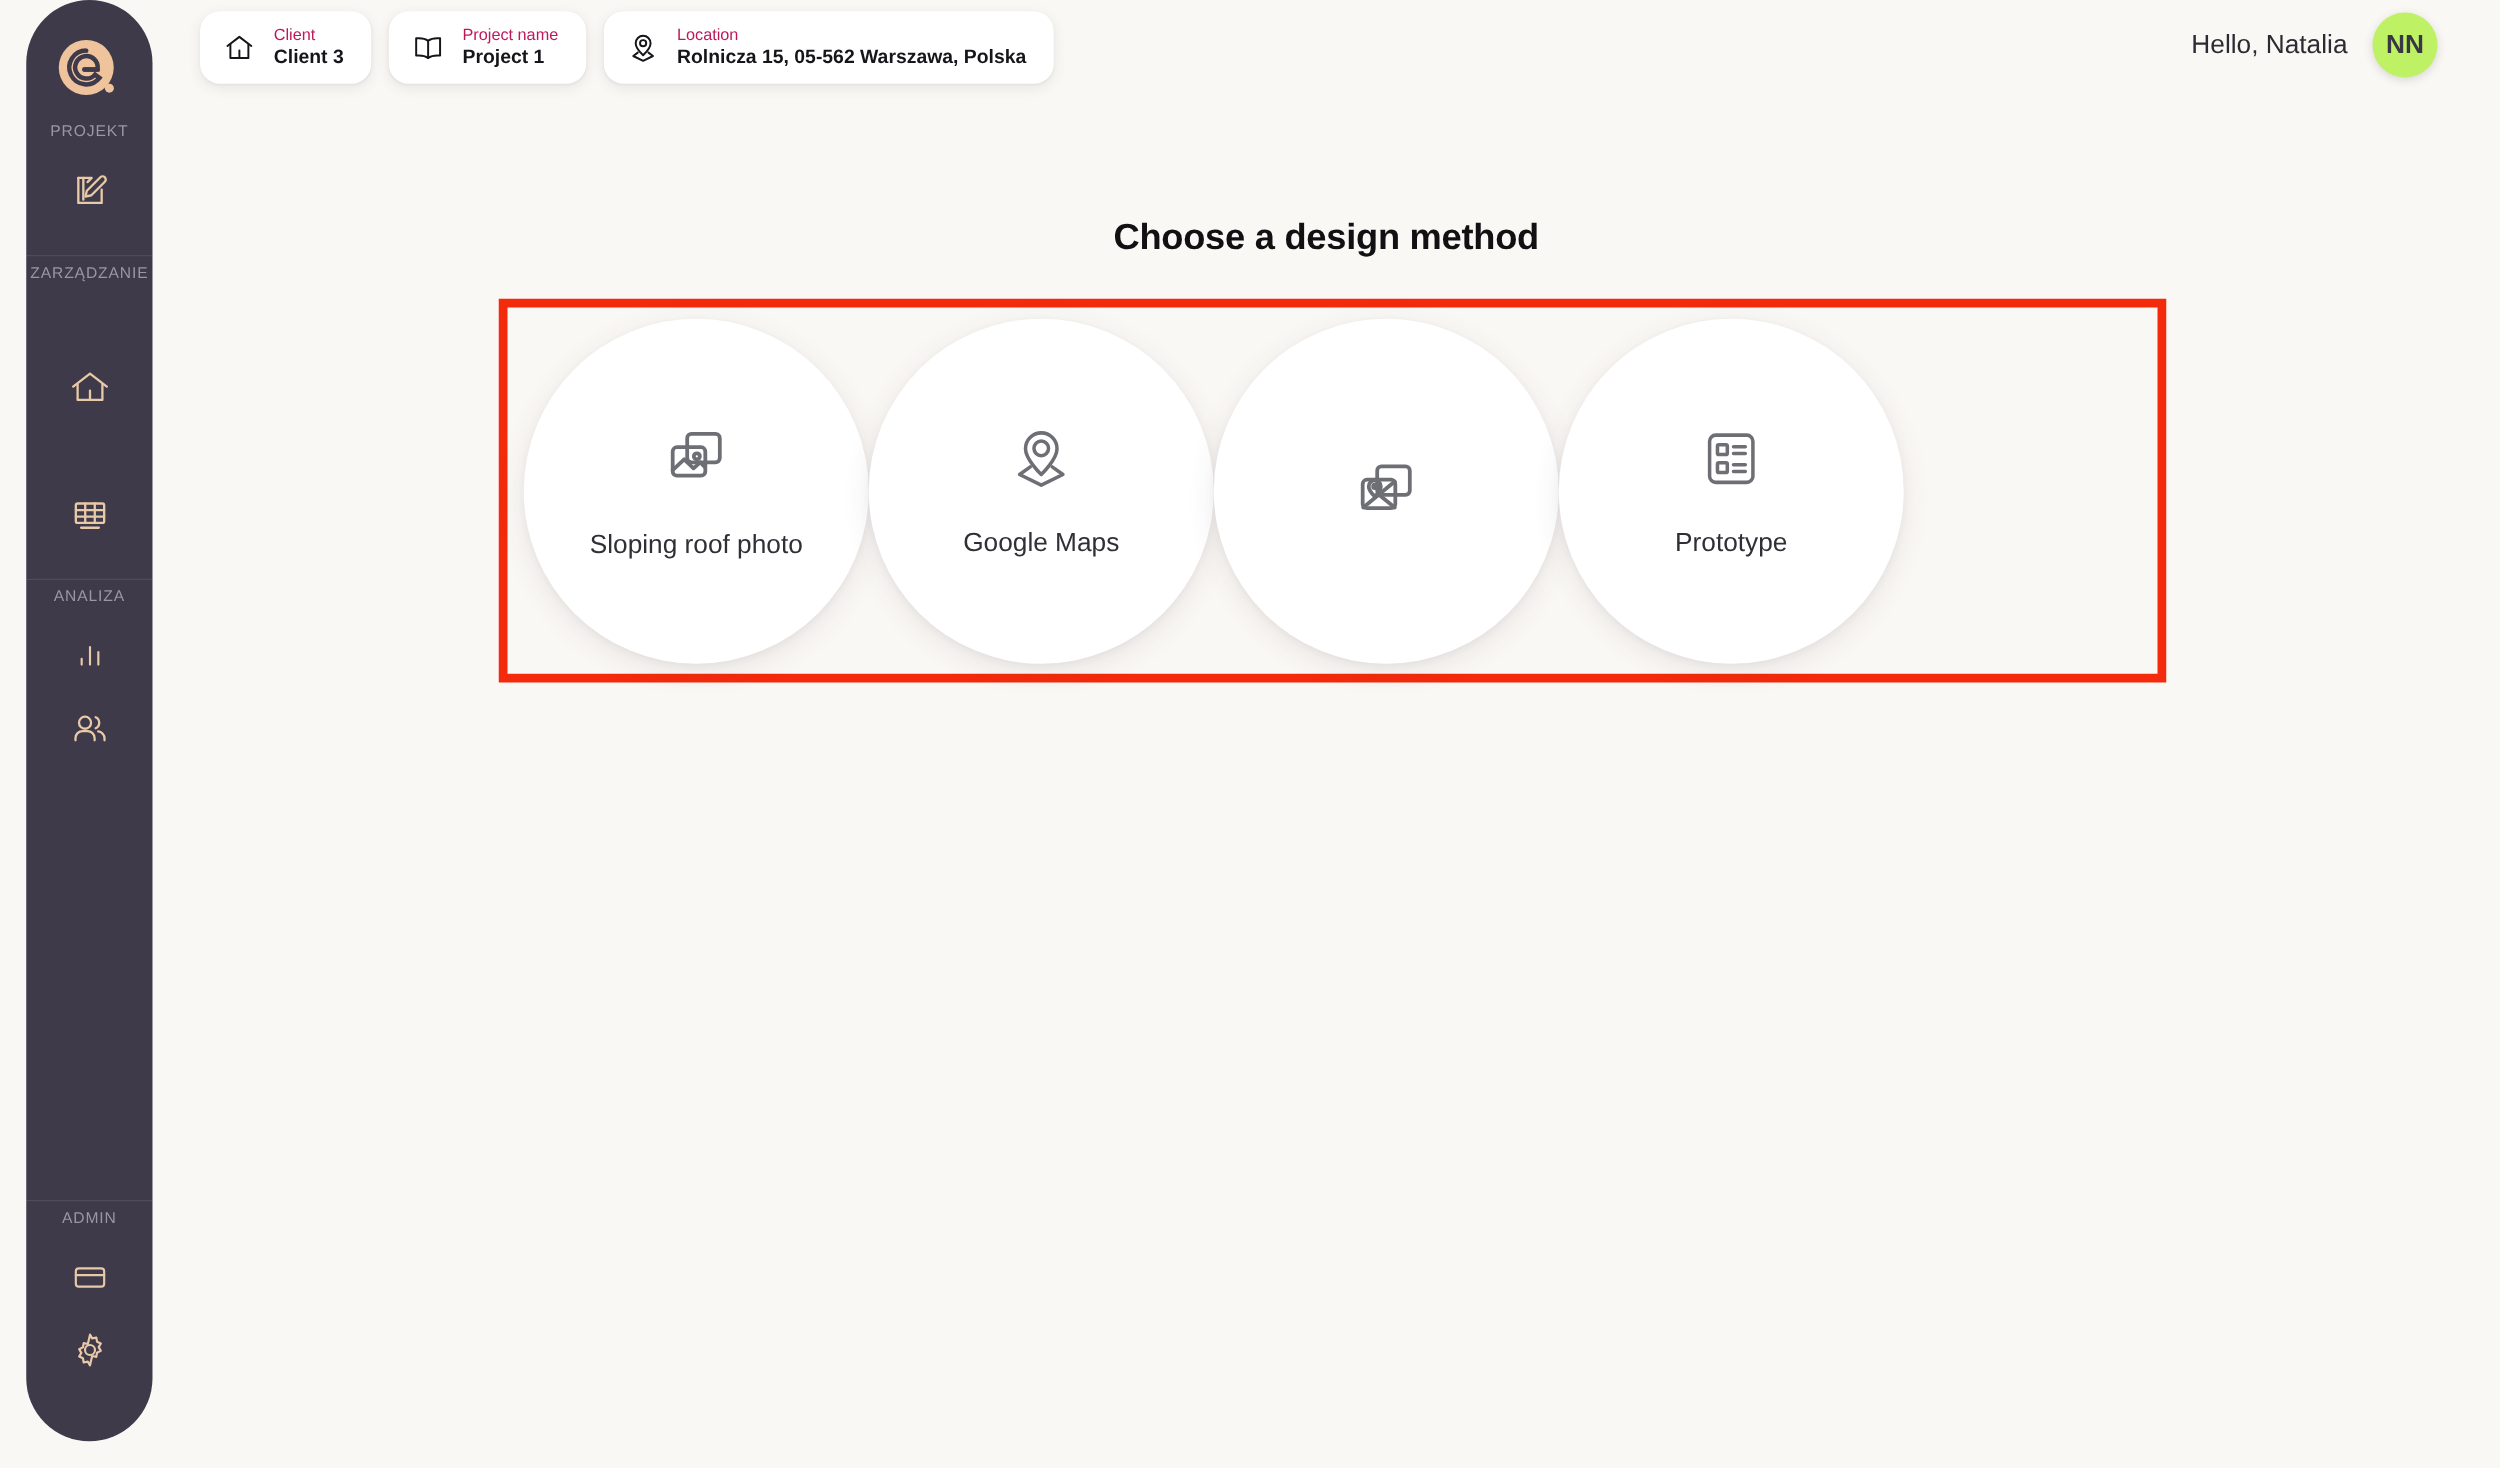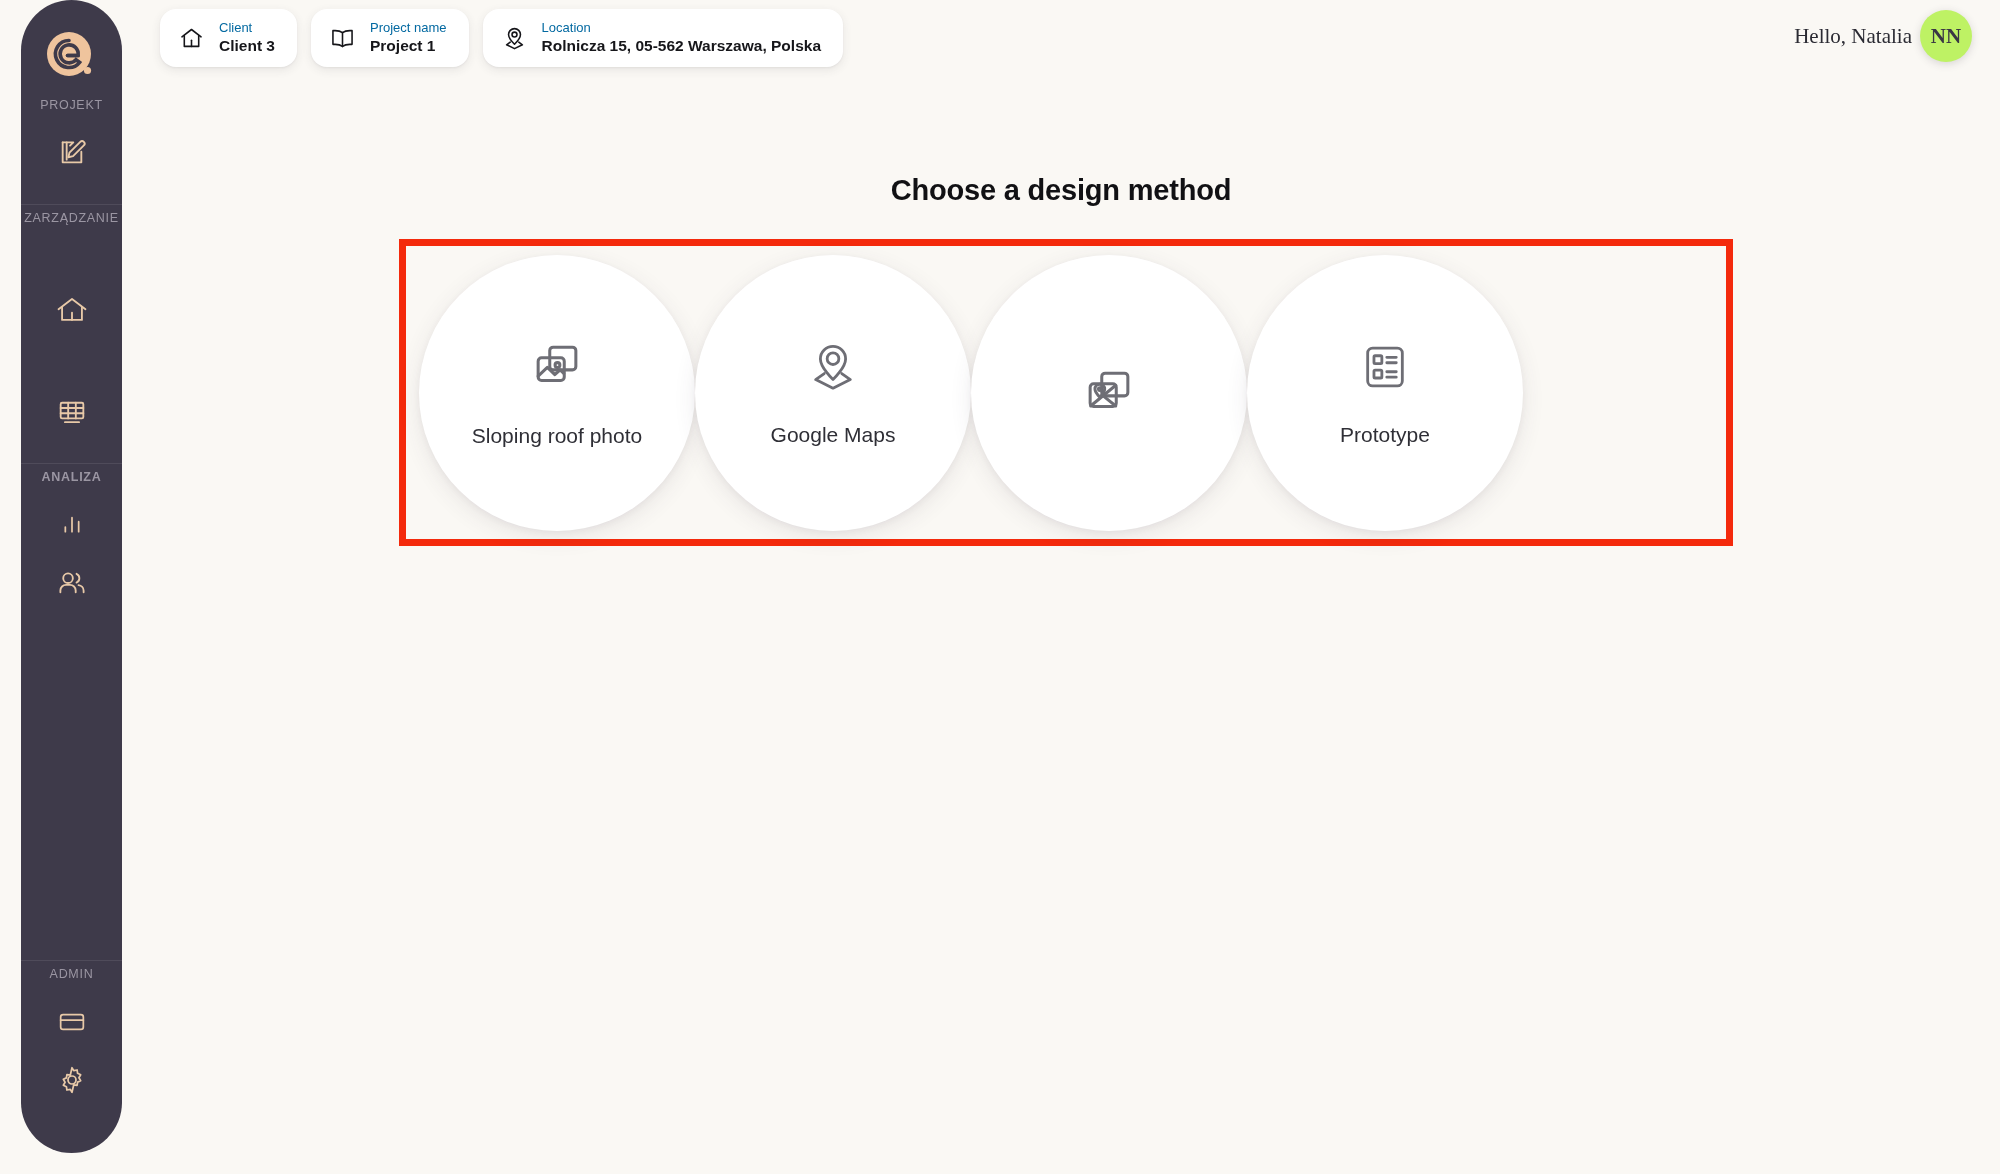--- a/index.html
+++ b/index.html
@@ -46,26 +46,26 @@
     background: #ffffff;
     border-radius: 16px;
     box-shadow: 0 3px 10px rgba(60,55,70,0.10), 0 1px 2px rgba(60,55,70,0.06);
     height: 58px;
     display: flex; align-items: center;
     padding: 0 22px 0 18px;
     cursor: pointer;
   }
   .chip .chip-icon { margin-right: 14px; display: flex; align-items: center; }
   .chip-text { display: flex; flex-direction: column; justify-content: center; }
-  .chip-label { font-size: 13px; color: #0369a1; line-height: 1.25; }
+  .chip-label { font-size: 13px; color: #be185d; line-height: 1.25; }
   .chip-value { font-size: 15.5px; color: #16161a; font-weight: bold; line-height: 1.3; }
 
   .user-area {
-    position: absolute; right: 28px; top: 10px;
-    display: flex; align-items: center; gap: 8px; font-family: Liberation Serif, serif;
+    position: absolute; right: 50px; top: 10px;
+    display: flex; align-items: center; gap: 20px;
   }
   .hello { font-size: 21px; color: #2b2b33; }
   .avatar {
     width: 52px; height: 52px; border-radius: 50%;
     background: #bef264;
     display: flex; align-items: center; justify-content: center;
     color: #3a3744; font-size: 21px; font-weight: bold;
     box-shadow: 0 2px 8px rgba(60,55,70,0.18);
     cursor: pointer;
   }
@@ -151,21 +151,21 @@
         <svg width="34" height="34" viewBox="0 0 24 24" fill="none" stroke="#e8c9a8" stroke-width="1.3" stroke-linecap="round" stroke-linejoin="round">
           <rect x="4" y="5.5" width="16" height="11" rx="1"></rect>
           <path d="M4 9.2h16M4 12.9h16"></path>
           <path d="M9.3 5.5v11M14.7 5.5v11"></path>
           <path d="M7 19.2h10"></path>
         </svg>
       </span>
     </div>
   </div>
 
-  <div class="nav-section bordered" style="margin-top:22px;font-weight:bold;">
+  <div class="nav-section bordered" style="margin-top:22px;">
     <div class="section-label">ANALIZA</div>
     <div class="nav-item">
       <span>
         <svg width="32" height="32" viewBox="0 0 24 24" fill="none" stroke="#e8c9a8" stroke-width="1.3" stroke-linecap="round">
           <path d="M7 13.5V17"></path>
           <path d="M12 6.5V17"></path>
           <path d="M17 9.5V17"></path>
         </svg>
       </span>
     </div>

